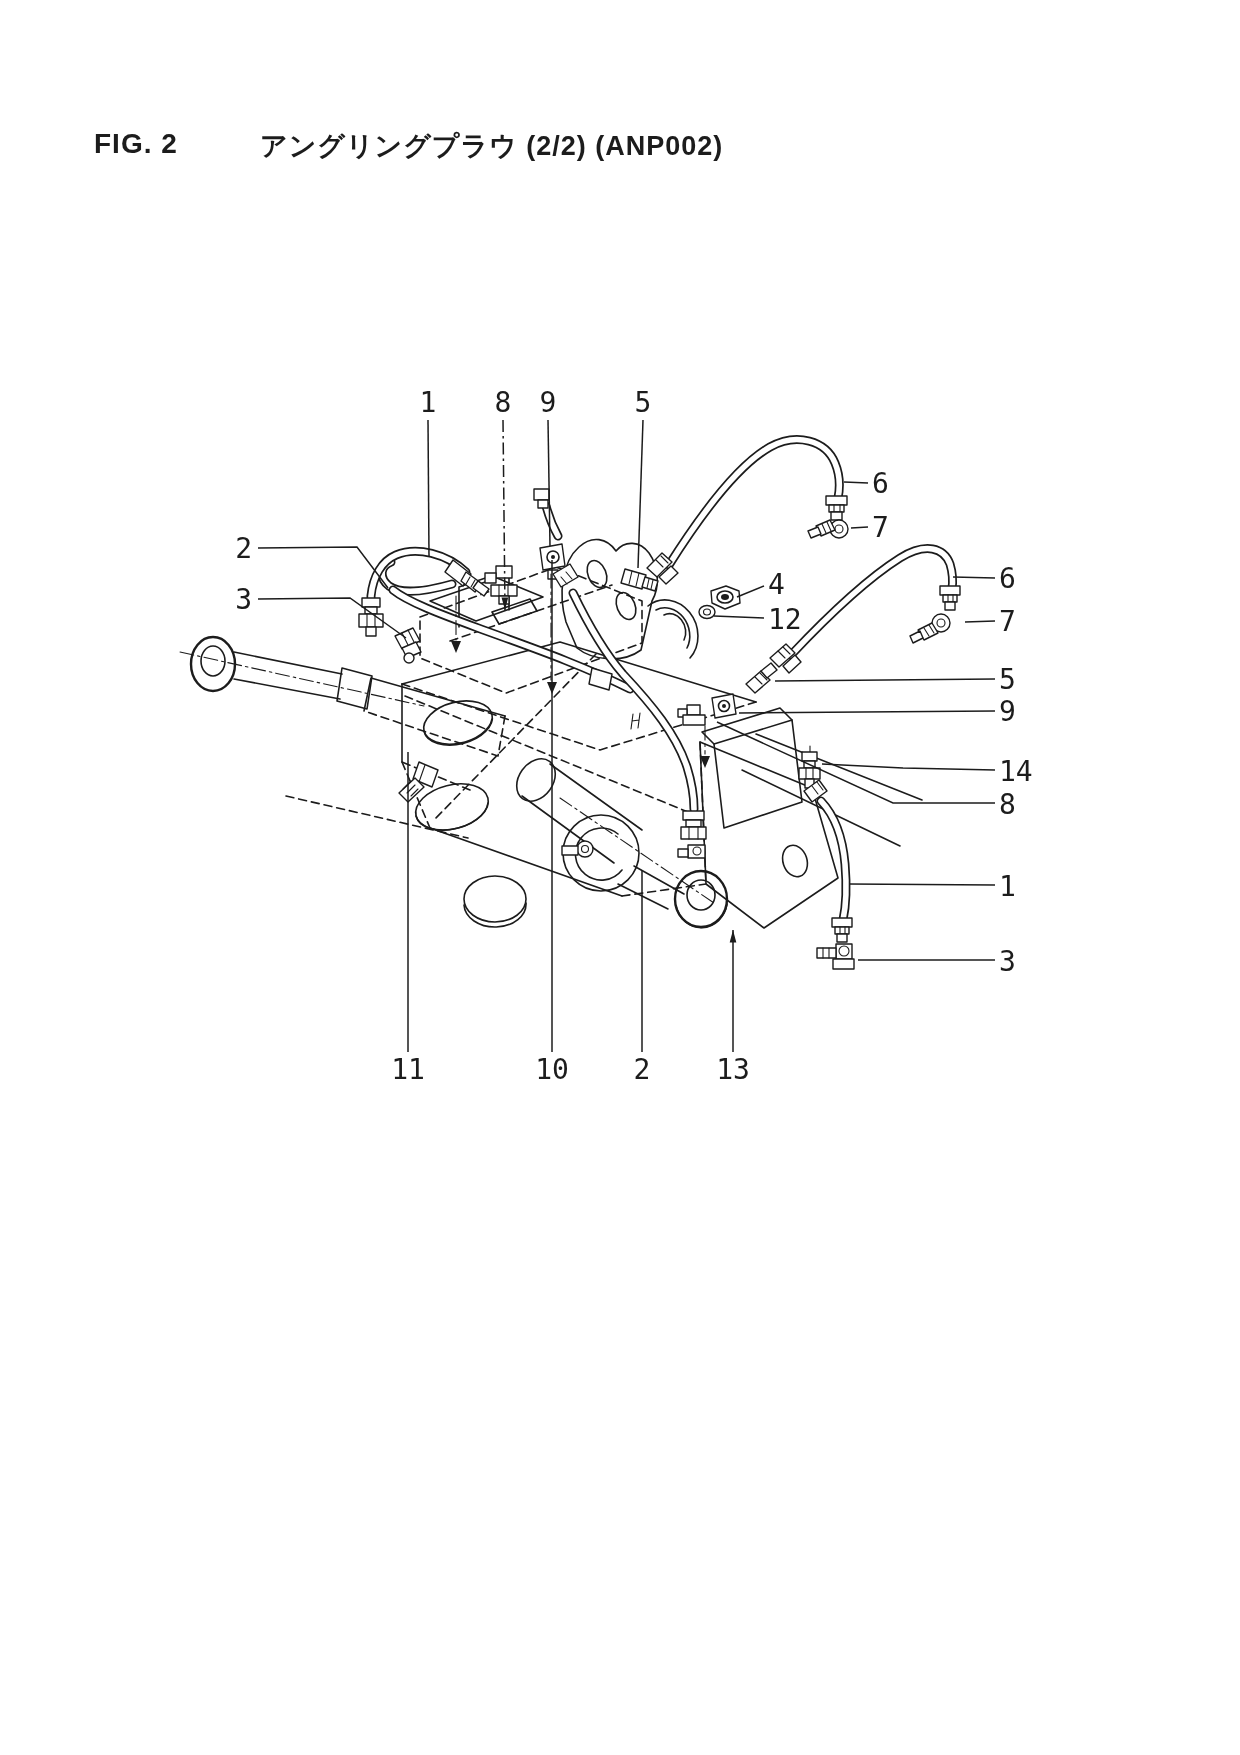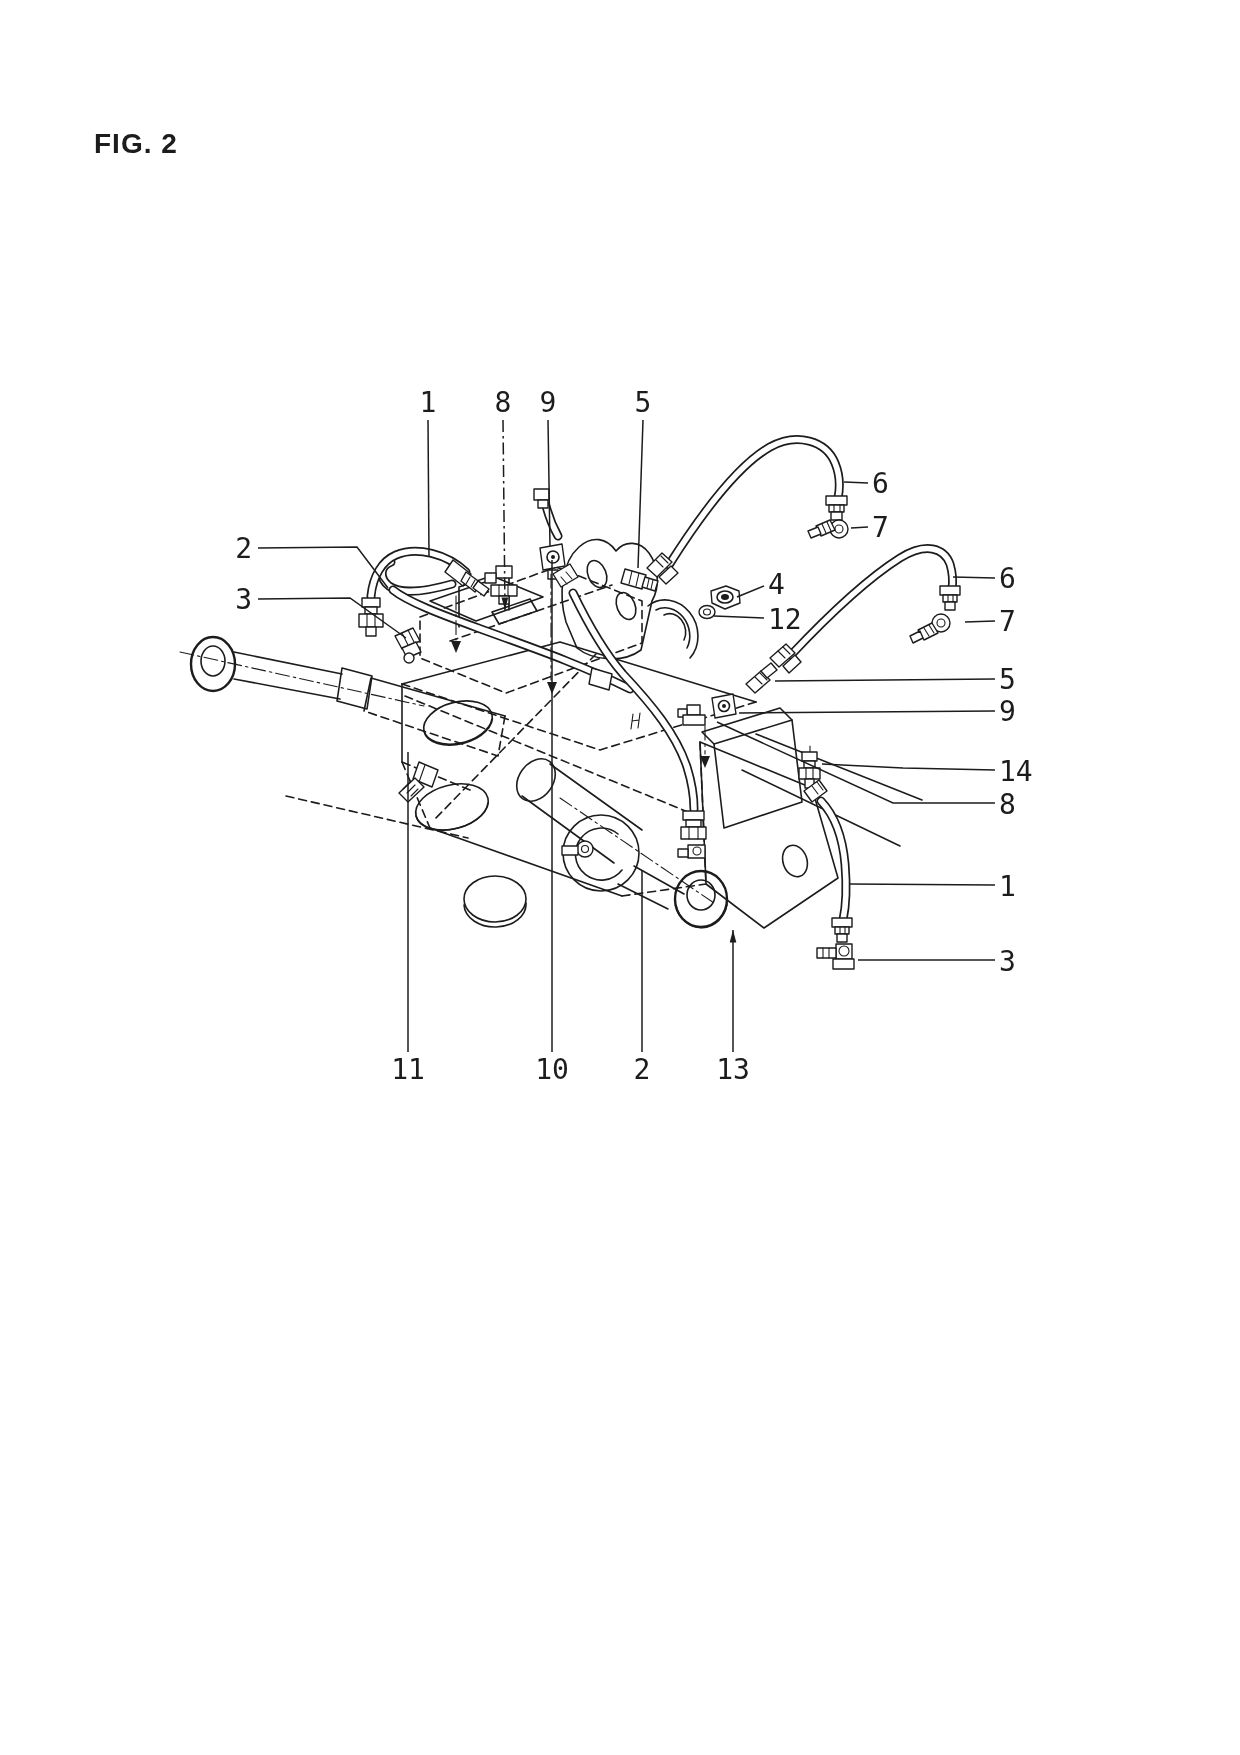--- a/index.html
+++ b/index.html
@@ -22,20 +22,21 @@
   .leader{fill:none;stroke:#1c1c1c;stroke-width:1.5;}
   .dashdot{stroke-dasharray:12 4 2.5 4;}
   .arrowhead{fill:#1c1c1c;stroke:none;}
   .callout{font-family:"DejaVu Sans Mono","Liberation Mono",monospace;font-size:28px;fill:#1c1c1c;}
 </style>
 </head>
 <body>
 
 <div class="fig-header">
   <span class="fig-label">FIG. 2</span>
+  <span class="fig-title">アングリングプラウ (2/2) (ANP002)</span>
 </div>
 
 <svg id="diagram" width="1240" height="1755" viewBox="0 0 1240 1755">
 
   <g>
     <path class="ln" d="M 402,684 L 560,642 L 756,702"></path>
     <path class="ln dash" d="M 402,684 L 600,750 L 756,702"></path>
     <path class="ln" d="M 402,684 L 402,762"></path>
     <path class="ln dash" d="M 402,762 L 430,828"></path>
     <path class="ln dash" d="M 405,696 L 688,812"></path>

